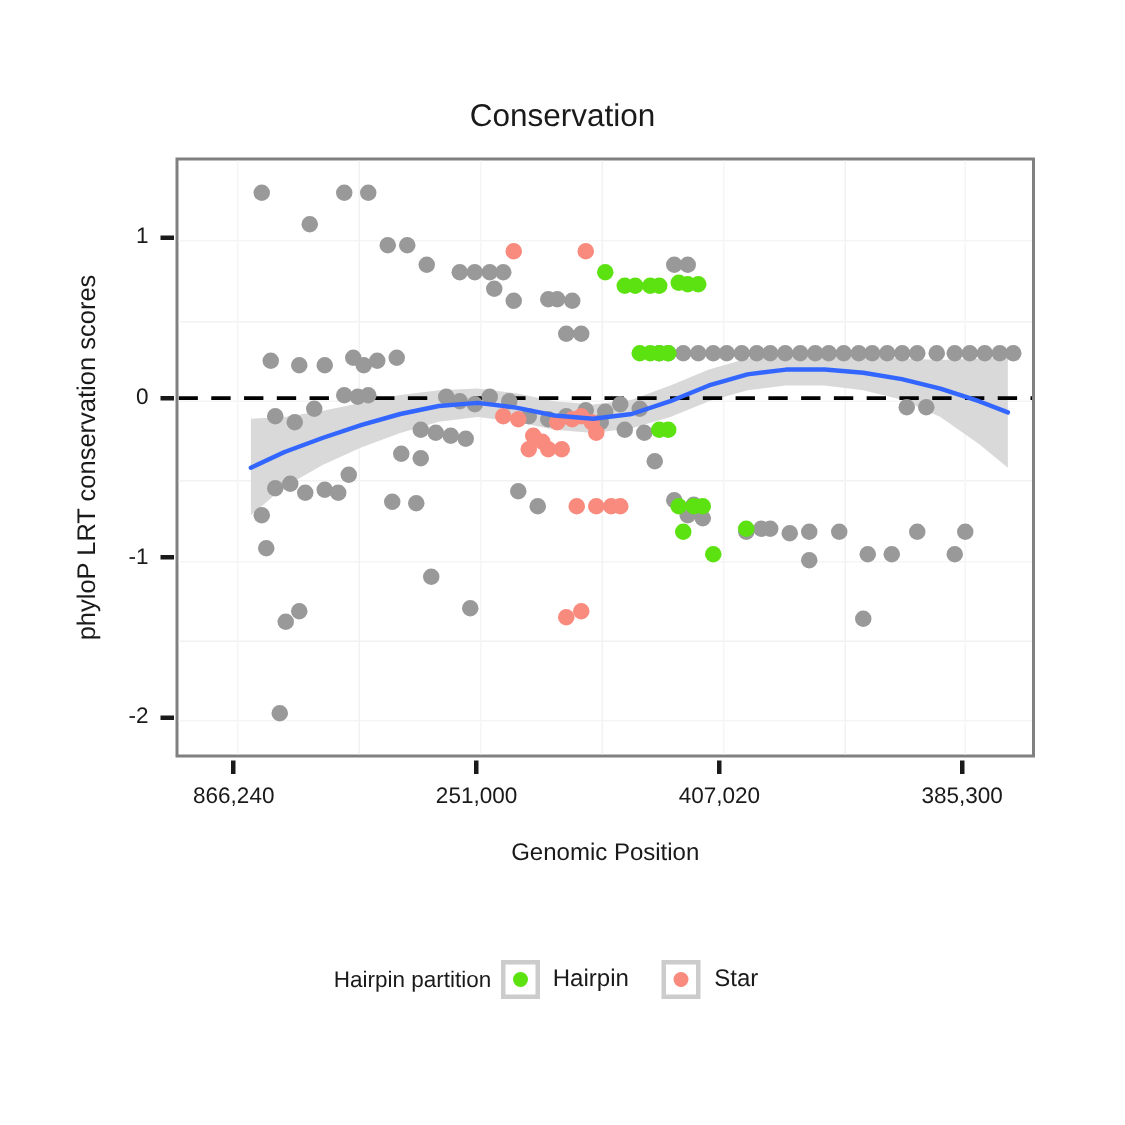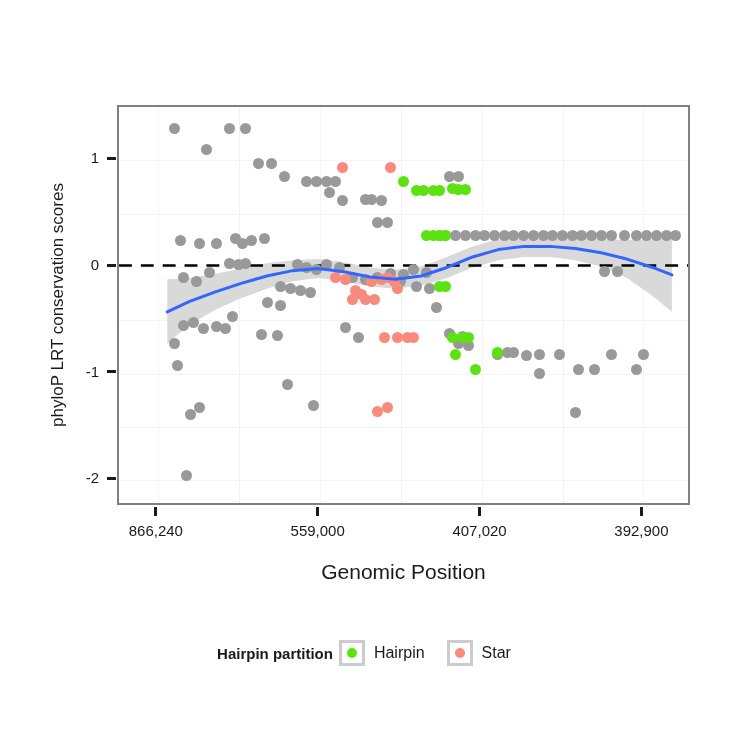--- a/index.html
+++ b/index.html
@@ -4,21 +4,21 @@
 <style>
   html,body{margin:0;padding:0;}
   body{width:750px;height:750px;background:#ffffff;font-family:"Liberation Sans",sans-serif;overflow:hidden;}
   #root{position:relative;width:750px;height:750px;}
 
   .plot-title{position:absolute;left:0;top:66px;width:750px;text-align:center;font-size:21px;color:#1a1a1a;}
   .ylab-wrap{position:absolute;left:46px;top:105px;height:400px;width:24px;}
   .ylab-inner{position:absolute;left:-188px;top:188px;width:400px;height:24px;
         transform:rotate(-90deg);font-size:17px;color:#1a1a1a;text-align:center;line-height:24px;white-space:nowrap;}
 
-  .xlab{position:absolute;left:117px;top:560px;width:573px;text-align:center;font-size:21px;color:#1a1a1a;}
+  .xlab{position:absolute;left:117px;top:560px;width:573px;text-align:center;font-size:16px;color:#1a1a1a;}
 
   #panel{position:absolute;left:117px;top:105px;width:573px;height:400px;
          background:#ffffff;border:2px solid #808080;box-sizing:border-box;overflow:hidden;}
 
   .grid-major-y,.grid-minor-y{position:absolute;left:0;width:100%;height:1px;background:#f2f2f2;}
   .grid-major-x,.grid-minor-x{position:absolute;top:0;height:100%;width:1px;background:#f2f2f2;}
   .grid-major-y{background:#f5f5f5;}
   .grid-major-x{background:#f5f5f5;}
 
   .ribbon{position:absolute;left:0;top:0;width:100%;height:100%;}
@@ -31,56 +31,57 @@
   .pt-red{background:#F98A7E;}
 
   .ytick-lab{position:absolute;right:0;font-size:15px;color:#1a1a1a;text-align:right;
              width:40px;line-height:12px;}
   .ytick-mark{position:absolute;width:9px;height:3px;background:#1a1a1a;}
   .xtick-lab{position:absolute;font-size:15px;color:#1a1a1a;text-align:center;width:90px;}
   .xtick-mark{position:absolute;width:3px;height:9px;background:#1a1a1a;}
 
   #legend{position:absolute;left:0;top:640px;width:750px;
           display:flex;align-items:center;justify-content:center;gap:0px;}
-  .legend-title{font-size:15px;font-weight:bold;color:#1a1a1a;margin-right:6px;}
+  .legend-title{font-size:15px;font-weight:normal;color:#1a1a1a;margin-right:6px;}
   .legend-key{width:26px;height:26px;background:#ffffff;border:3px solid #cccccc;
               box-sizing:border-box;display:flex;align-items:center;justify-content:center;
               margin-right:9px;}
   .legend-dot{width:10px;height:10px;border-radius:50%;}
   .legend-lab{font-size:16px;color:#1a1a1a;margin-right:22px;}
 </style>
 </head>
 <body>
 
 <div id="root">
 
+  <div class="plot-title">Conservation</div>
 
   <div class="ylab-wrap">
     <div class="ylab-inner">phyloP LRT conservation scores</div>
   </div>
 
   <div id="y-ticks">
       <div class="ytick-mark" style="left: 107px; top: 156.833px;"></div>
       <div class="ytick-lab" style="left: 59px; top: 152.333px;">1</div>
       <div class="ytick-mark" style="left: 107px; top: 263.5px;"></div>
       <div class="ytick-lab" style="left: 59px; top: 259px;">0</div>
       <div class="ytick-mark" style="left: 107px; top: 370.167px;"></div>
       <div class="ytick-lab" style="left: 59px; top: 365.667px;">-1</div>
       <div class="ytick-mark" style="left: 107px; top: 476.833px;"></div>
       <div class="ytick-lab" style="left: 59px; top: 472.333px;">-2</div>
     </div>
   <div id="x-ticks">
       <div class="xtick-mark" style="left: 154.347px; top: 507px;"></div>
       <div class="xtick-lab" style="left: 110.847px; top: 522px;">866,240</div>
       <div class="xtick-mark" style="left: 316.212px; top: 507px;"></div>
-      <div class="xtick-lab" style="left: 272.712px; top: 522px;">559,000</div>
+      <div class="xtick-lab" style="left: 272.712px; top: 522px;">251,000</div>
       <div class="xtick-mark" style="left: 478.076px; top: 507px;"></div>
       <div class="xtick-lab" style="left: 434.576px; top: 522px;">407,020</div>
       <div class="xtick-mark" style="left: 639.941px; top: 507px;"></div>
-      <div class="xtick-lab" style="left: 596.441px; top: 522px;">392,900</div>
+      <div class="xtick-lab" style="left: 596.441px; top: 522px;">385,300</div>
     </div>
 
   <div id="panel">
     <div id="gridlines">
         <div class="grid-major-y" style="top: 53.3333px;"></div>
         <div class="grid-major-y" style="top: 160px;"></div>
         <div class="grid-major-y" style="top: 266.667px;"></div>
         <div class="grid-major-y" style="top: 373.333px;"></div>
         <div class="grid-minor-y" style="top: 106.667px;"></div>
         <div class="grid-minor-y" style="top: 213.333px;"></div>

